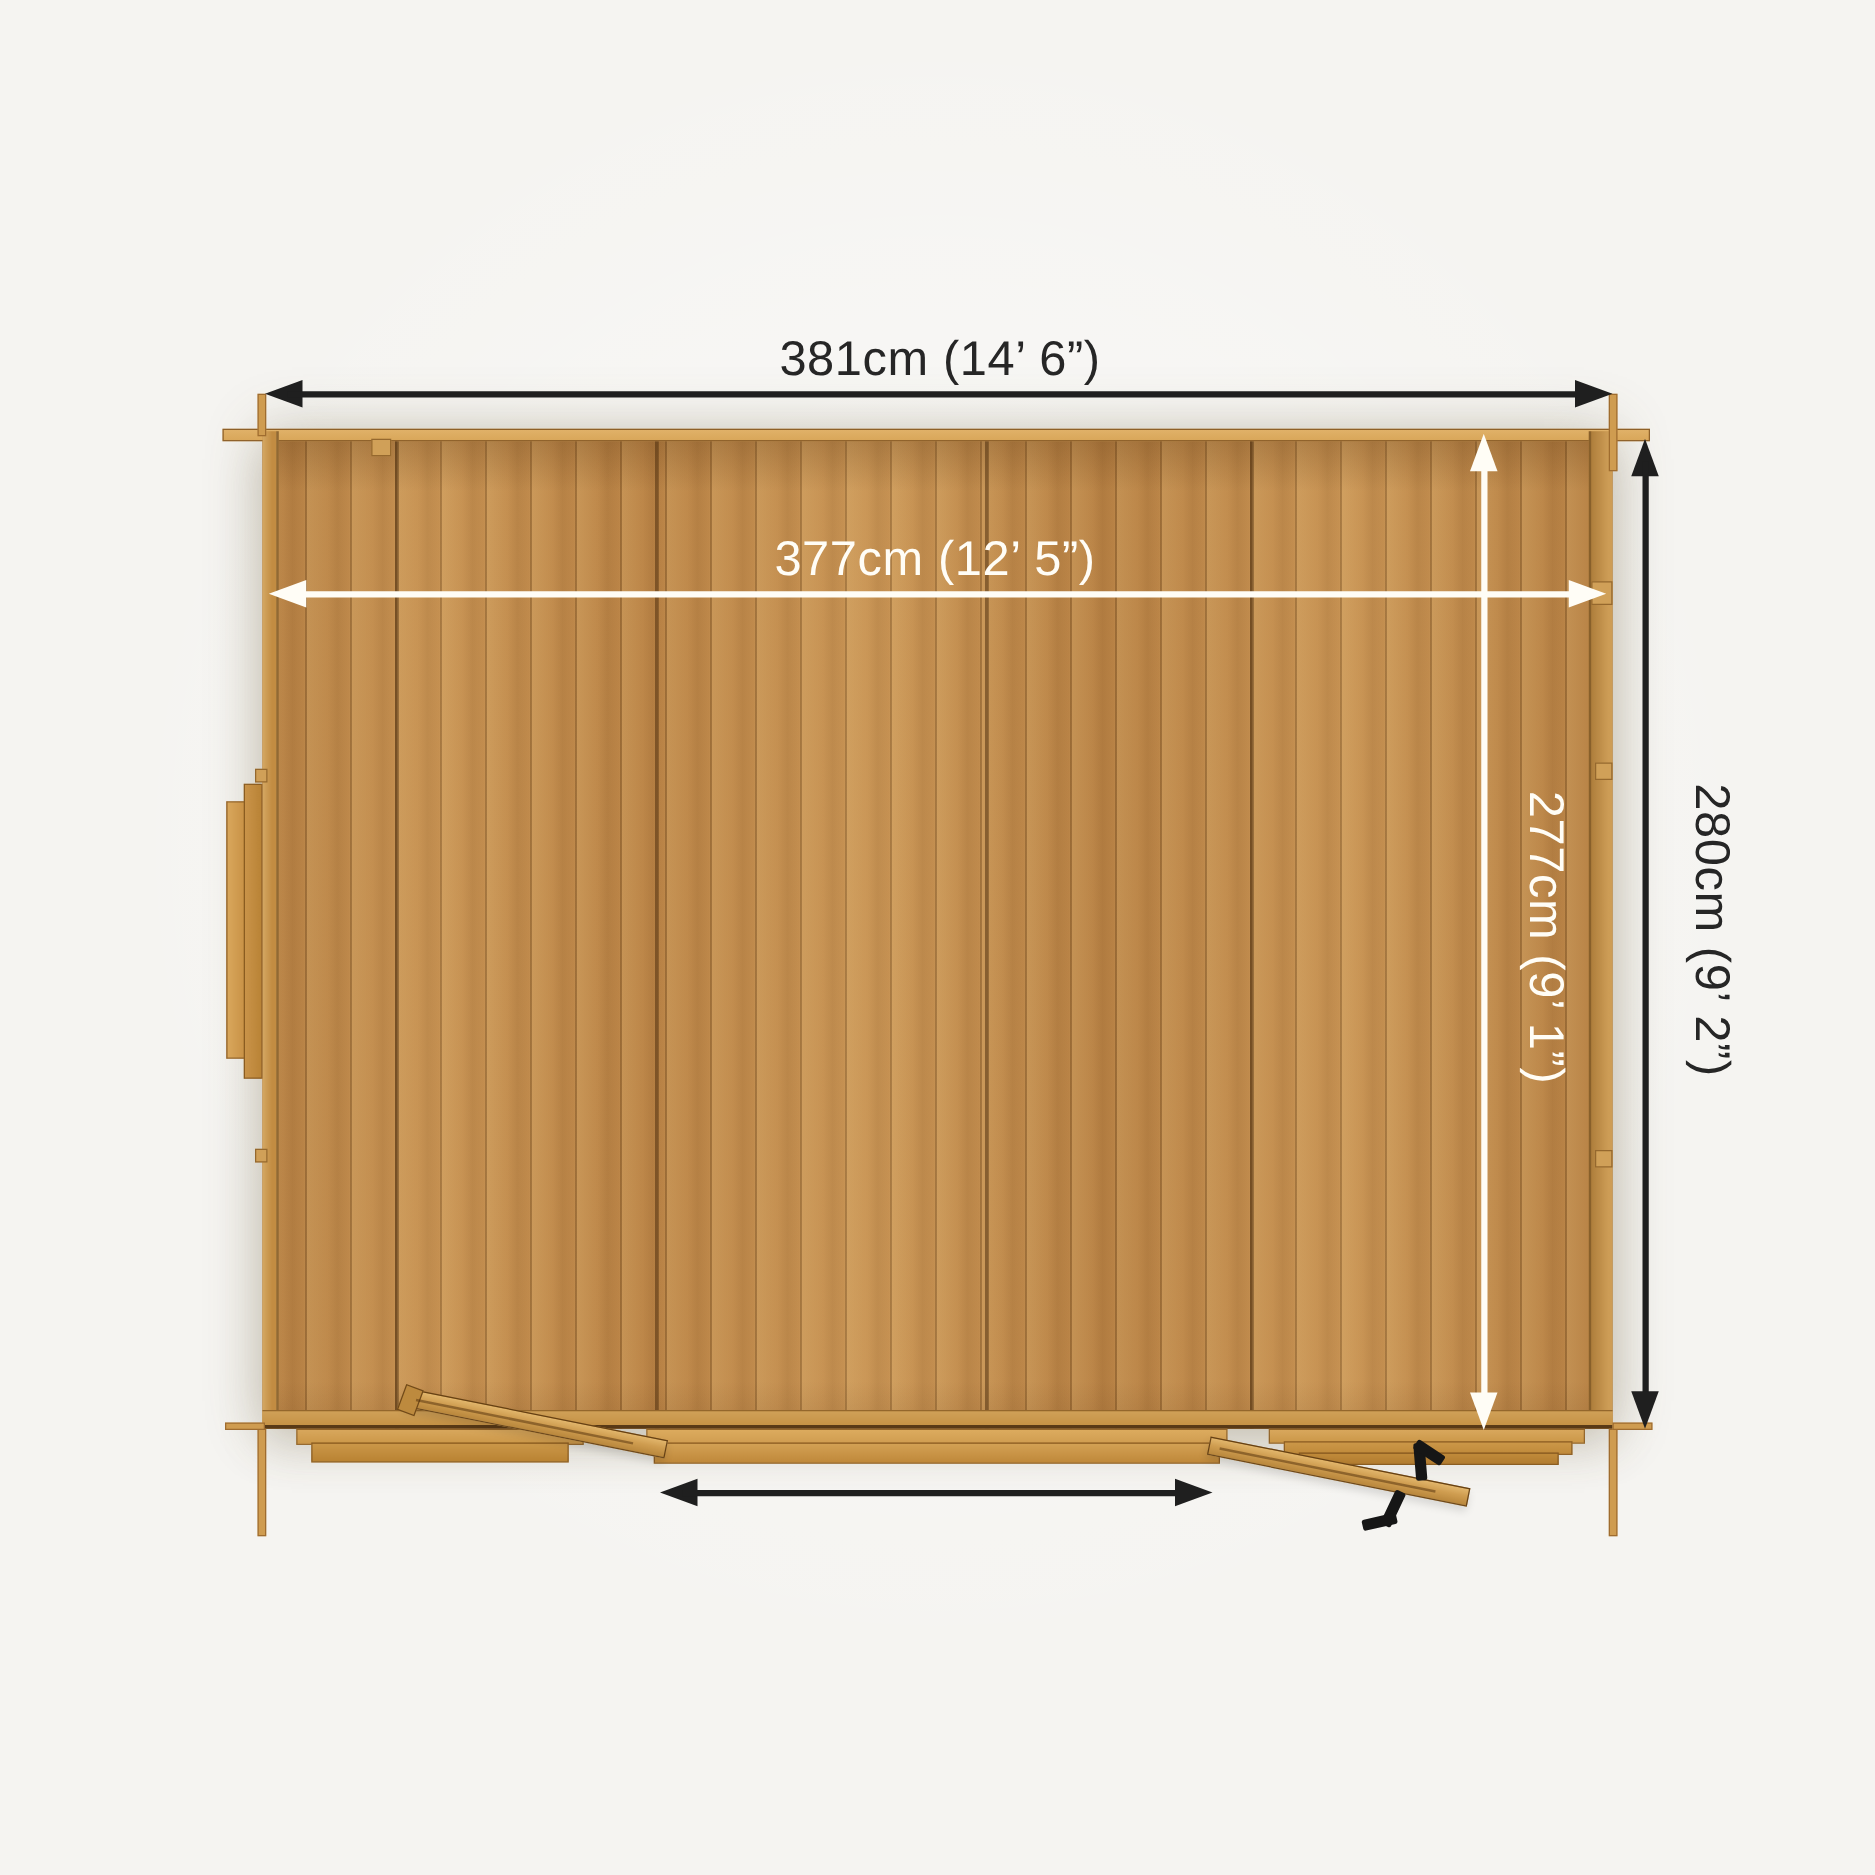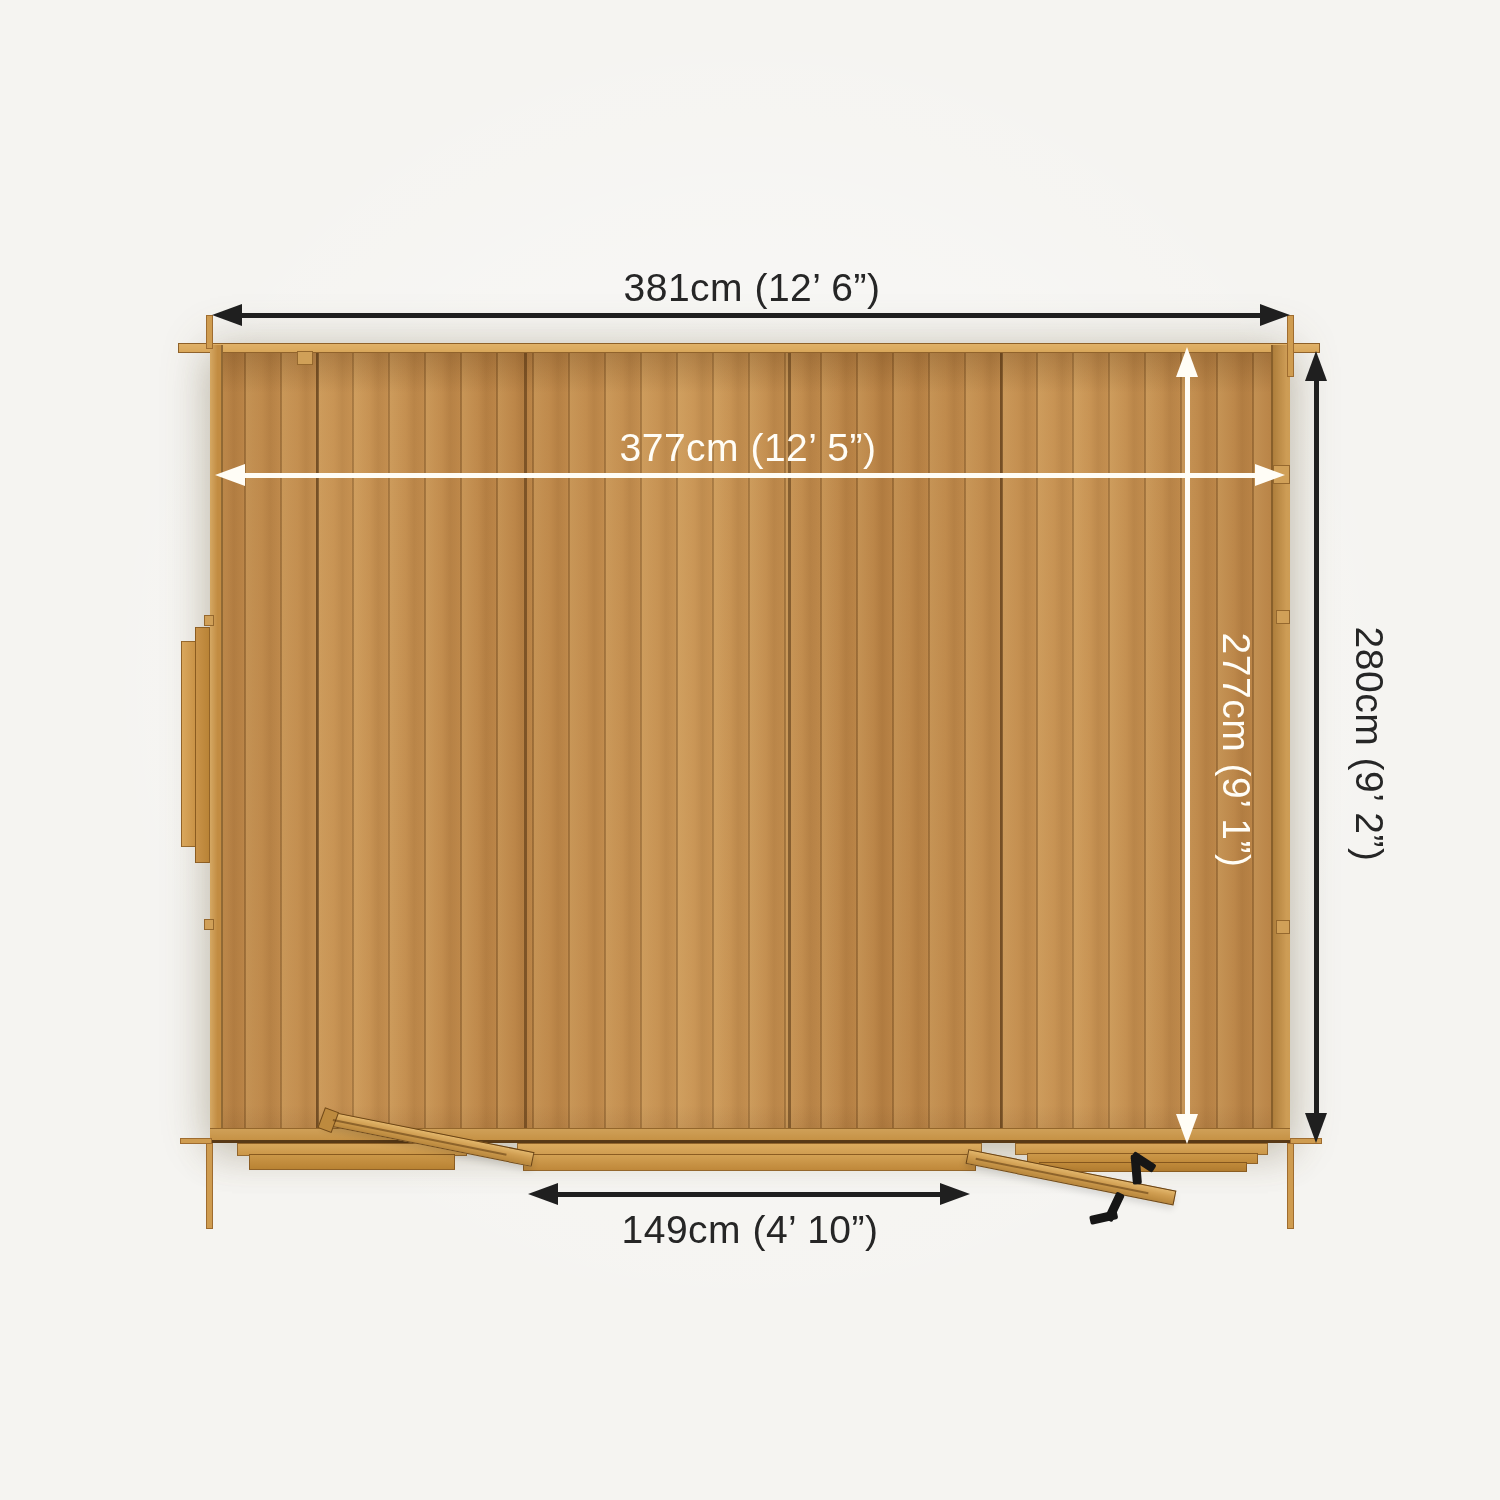--- a/index.html
+++ b/index.html
@@ -157,19 +157,18 @@
     <span class="head-t"></span>
     <span class="line"></span>
     <span class="head-b"></span>
   </div>
   <div class="h-arrow dark" style="left:530px;top:1192px;width:438px">
     <span class="head-l"></span>
     <span class="line"></span>
     <span class="head-r"></span>
   </div>
 
-  <div class="dim-label" style="left:752px;top:288px">381cm (12’ 6”)</div>
+  <div class="dim-label" style="left:752px;top:288px">381cm (14’ 6”)</div>
   <div class="dim-label light-label" style="left:748px;top:448px">377cm (12’ 5”)</div>
   <div class="dim-label light-label rot" style="left:1236px;top:750px">277cm (9’ 1”)</div>
   <div class="dim-label rot" style="left:1369px;top:744px">280cm (9’ 2”)</div>
-  <div class="dim-label" style="left:750px;top:1230px">149cm (4’ 10”)</div>
 
 </div>
 
 </body></html>

